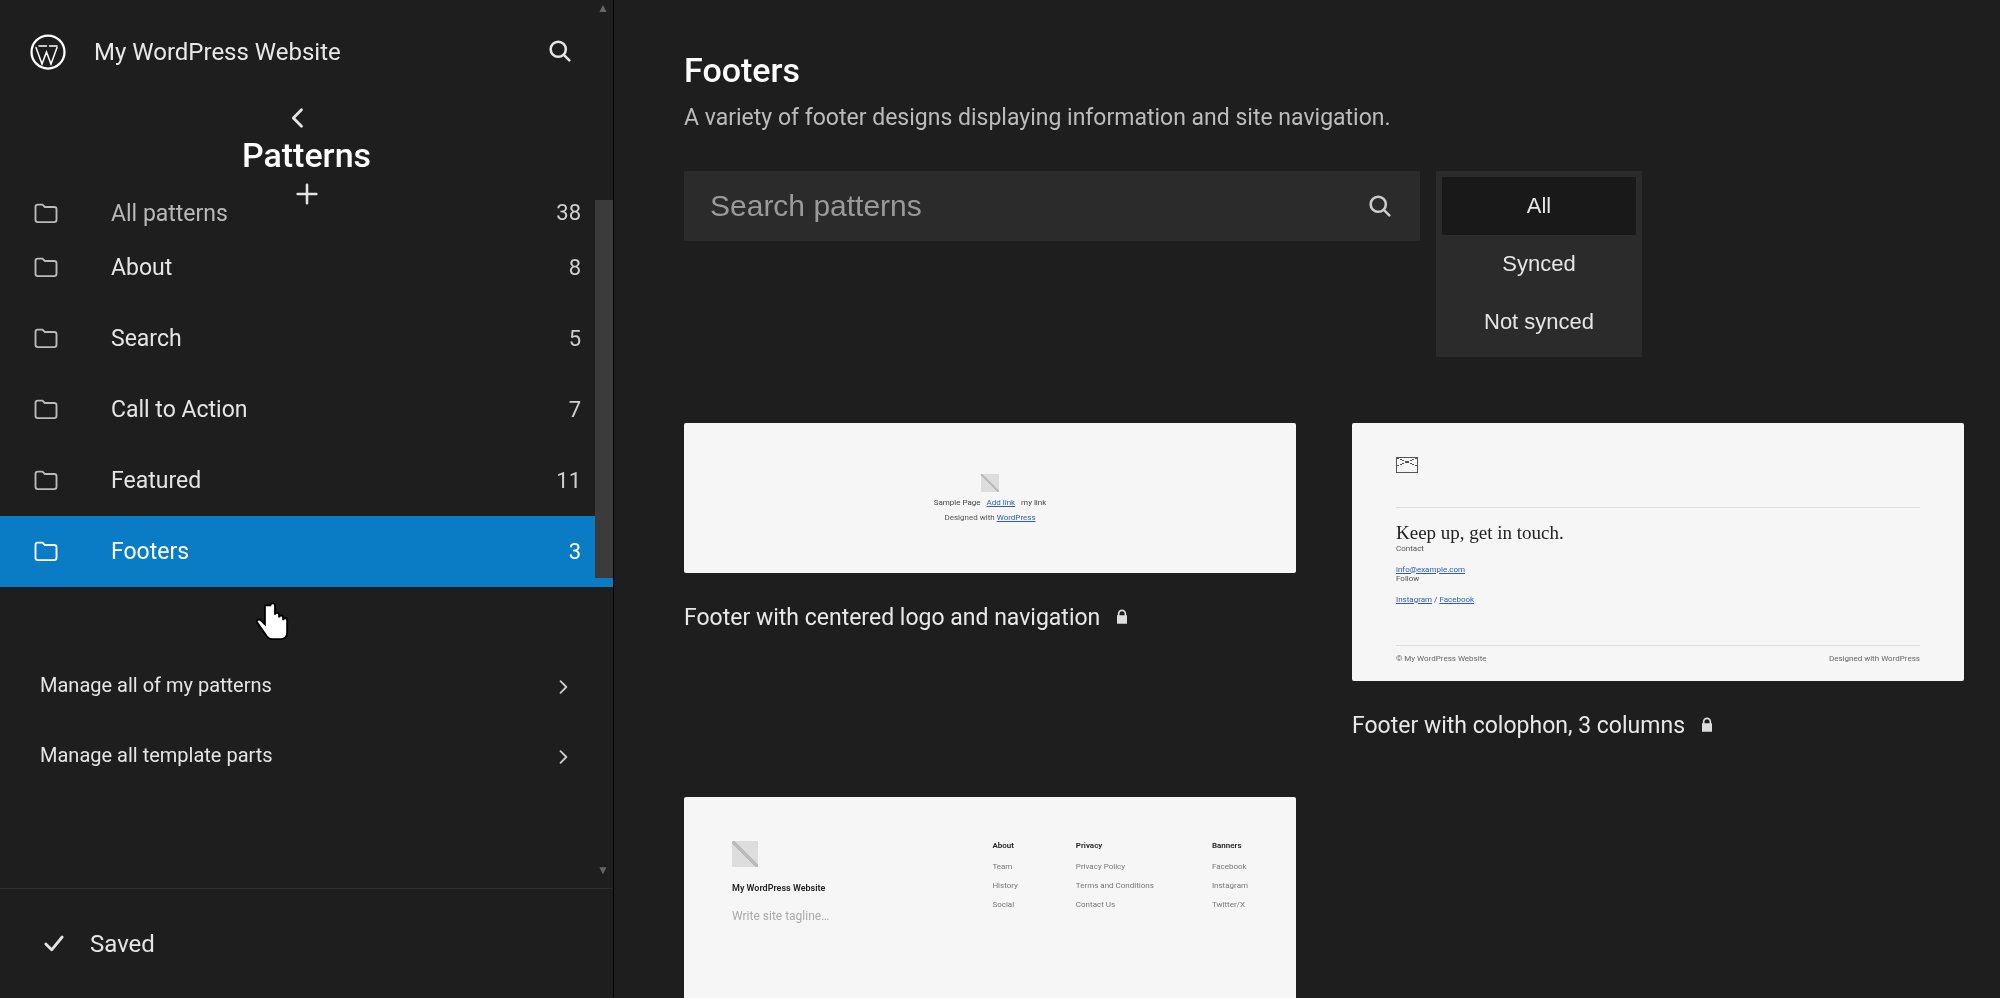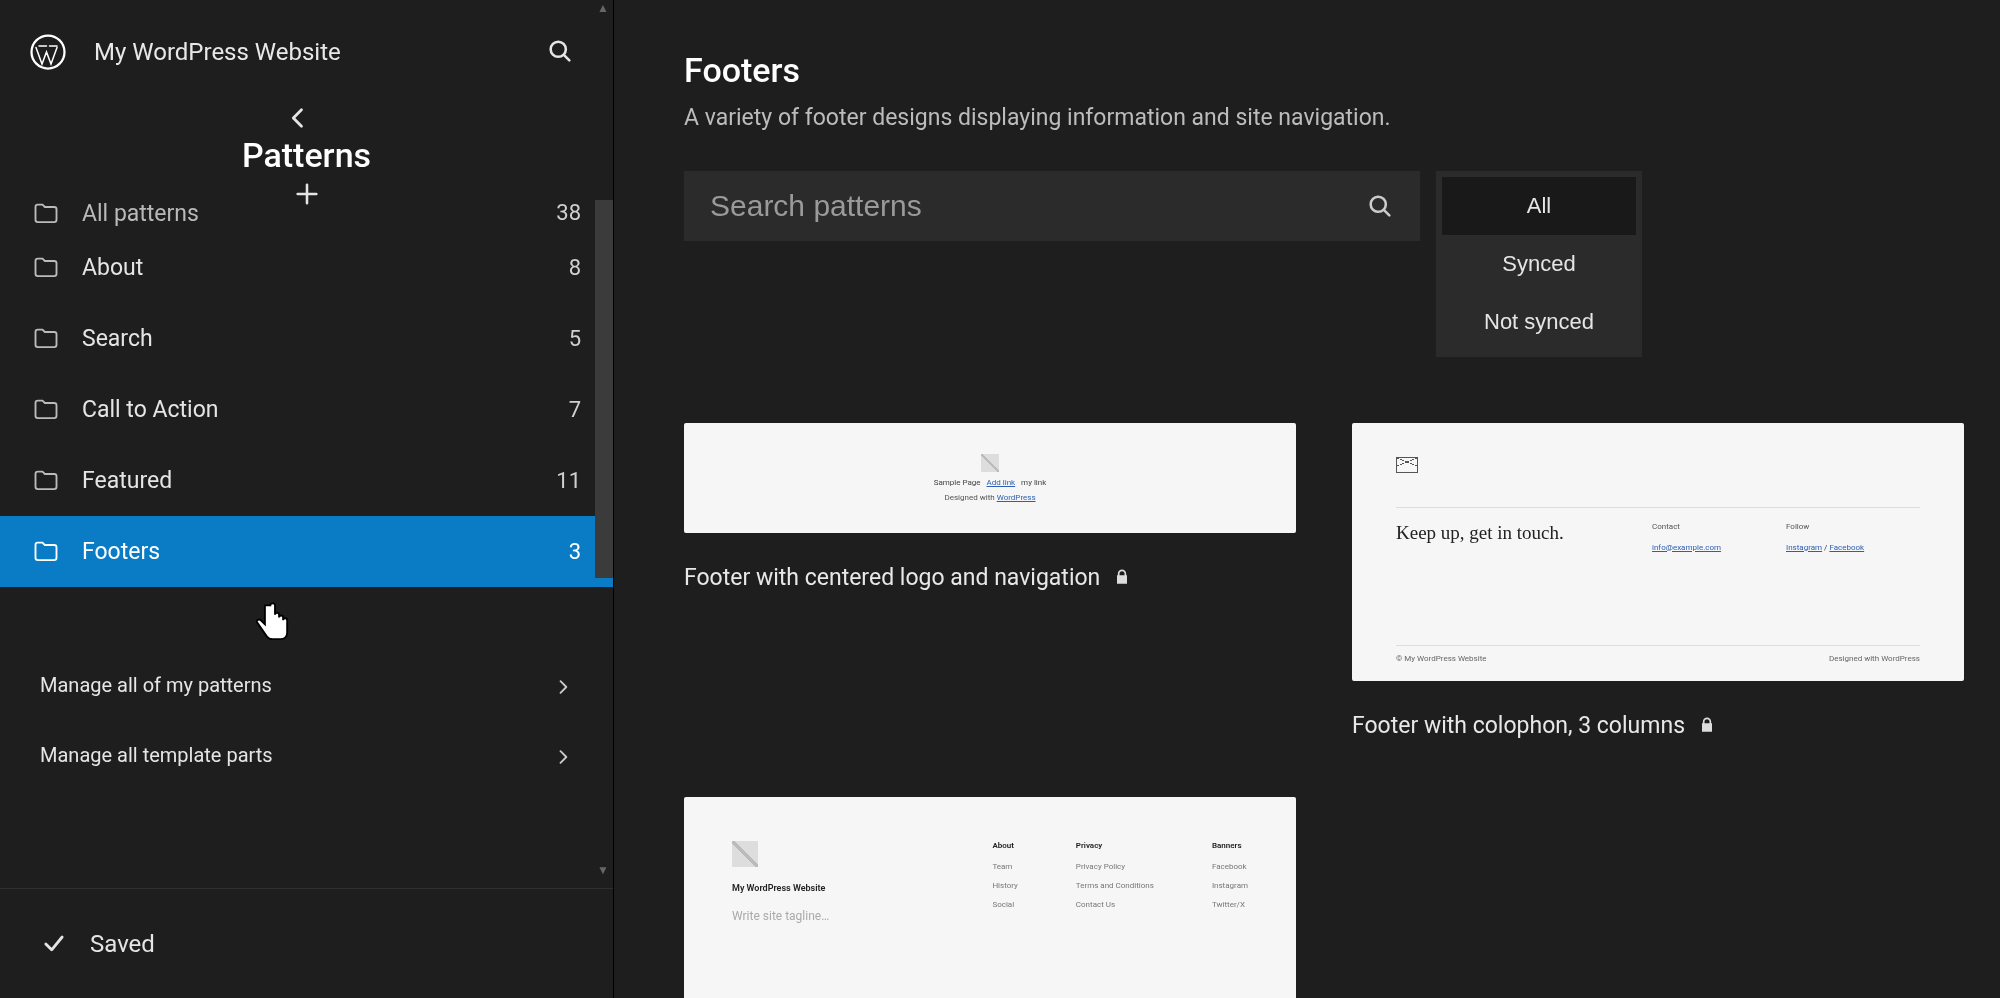--- a/index.html
+++ b/index.html
@@ -58,20 +58,21 @@
     position: relative;
     overflow: hidden;
   }
   .cat-item {
     display: flex; align-items: center;
     padding: 0 32px;
     height: 71px;
     font-size: 23px;
     color: #e5e5e5;
     cursor: pointer;
+    gap: 29px;
   }
   .cat-item.partial {
     height: 32px; align-items: flex-start;
     color: #b9b9b9;
   }
   .cat-item .folder { width: 28px; height: 28px; margin-right: 22px; flex-shrink: 0; }
   .cat-item .cat-label { flex: 1; }
   .cat-item .cat-count { color: #d0d0d0; font-size: 22px; }
   .cat-item.active { background: #0a7cc5; color: #fff; }
   .cat-item.active .folder path { stroke: #fff; }
@@ -182,35 +183,35 @@
   .lock-icon { width: 20px; height: 20px; margin-left: 12px; color: #ddd; }
   .dots-btn {
     margin-left: auto;
     width: 40px; height: 40px;
     border: none; background: transparent; color: #ccc;
     cursor: pointer;
     display: flex; align-items: center; justify-content: center;
   }
 
   
-  .pv1 { height: 110px; display: flex; flex-direction: column; align-items: center; justify-content: center; gap: 6px; }
+  .pv1 { height: 150px; display: flex; flex-direction: column; align-items: center; justify-content: center; gap: 6px; }
   .pv1 .logo { width: 18px; height: 18px; background: #ddd; position: relative; }
   .pv1 .logo::after { content:""; position:absolute; inset:0; background: linear-gradient(45deg, transparent 46%, #bbb 46%, #bbb 54%, transparent 54%); }
   .pv1 .links { font-size: 8px; color: #444; }
   .pv1 .links a { color: #2c5fb3; text-decoration: underline; }
   .pv1 .credit { font-size: 8px; color: #555; }
   .pv1 .credit a { color: #2c5fb3; text-decoration: underline; }
 
   
   .pv2 { height: 258px; padding: 34px 44px 18px; display:flex; flex-direction:column; }
   .pv2 .envelope { width: 22px; height: 16px; border: 1px solid #555; position: relative; margin-bottom: 34px; }
   .pv2 .envelope::after { content:""; position:absolute; left:0; right:0; top:0; height:8px;
      background: linear-gradient(to bottom right, transparent 48%, #555 48%, #555 52%, transparent 52%),
                  linear-gradient(to bottom left, transparent 48%, #555 48%, #555 52%, transparent 52%);}
-  .pv2 .row { display:flex; border-top:1px solid #ddd; padding-top:14px; }
+  .pv2 .row { display:flex; border-top:1px solid #ddd; padding-top:14px;flex-direction:column; }
   .pv2 .keep { font-family: 'Times New Roman', serif; font-size: 19px; color:#222; flex:1; }
   .pv2 .col { width: 134px; font-size: 8px; color:#333; }
   .pv2 .col .h { color:#555; margin-bottom:12px; }
   .pv2 .col .lnk { color:#2c5fb3; text-decoration: underline; }
   .pv2 .bottom { margin-top:auto; display:flex; border-top:1px solid #ddd; padding-top:8px; font-size:8px; color:#666; }
   .pv2 .bottom .r { margin-left:auto; }
 
   
   .pv3 { height: 240px; padding: 44px 48px 18px; display:flex; flex-direction:column; }
   .pv3 .top { display:flex; }

